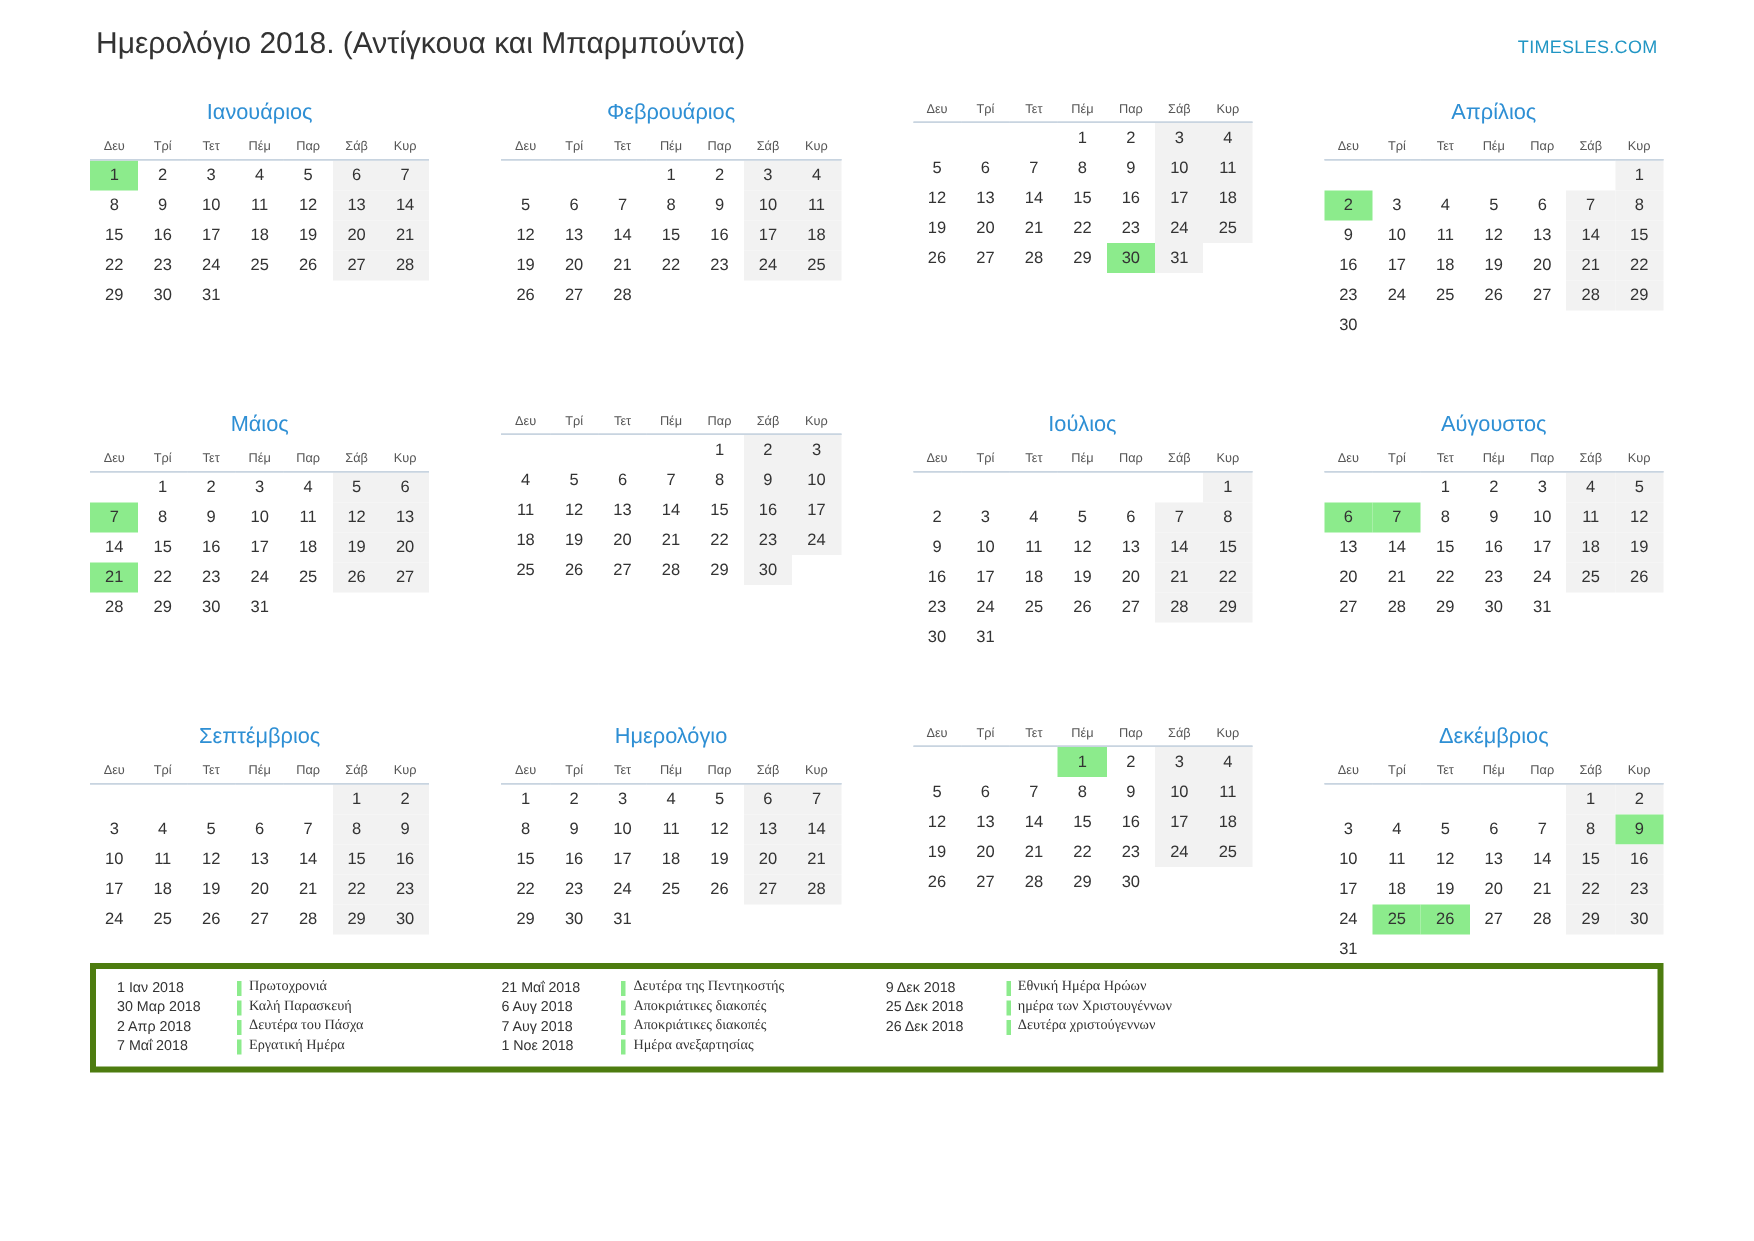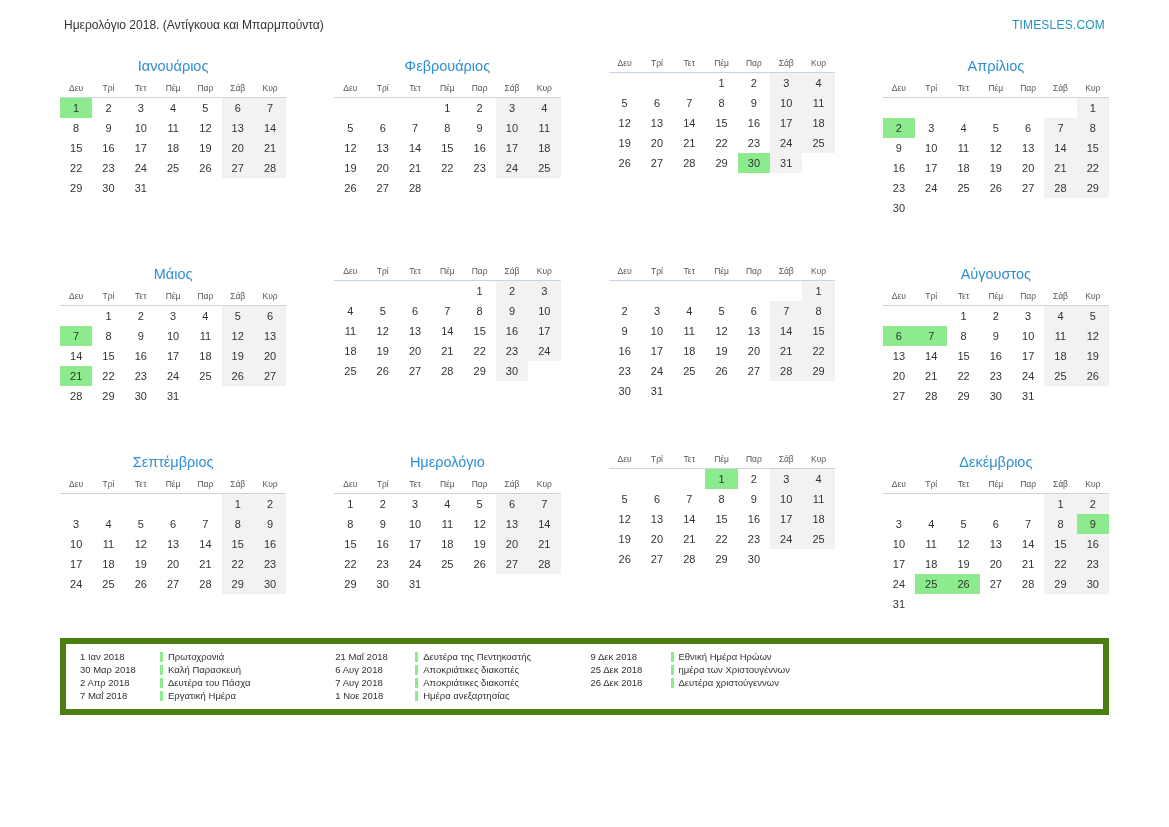--- a/index.html
+++ b/index.html
@@ -24,21 +24,21 @@
   }
   
   .header {
     display: flex;
     align-items: baseline;
     justify-content: space-between;
     padding: 0 4px 0 4px;
     margin-bottom: 26px;
   }
   .header-title {
-    font-size: 12px;
+    font-size: 20px;
     color: #333333;
     font-weight: normal;
   }
   .header-site {
     font-size: 12px;
     color: #2196c4;
     letter-spacing: .2px;
   }
   
   .year-grid {
@@ -82,21 +82,21 @@
   td.we { background: #f2f2f2; }
   td.hol { background: #8ceb8c; }
   td.empty { background: transparent; }
 
   
   .legend {
     position: absolute;
     left: 60px;
     right: 60px;
     bottom: 112px;
-    border: 6px solid #4d7c0f;
+    border: 4px solid #4d7c0f;
     padding: 6px 8px 7px 8px;
     box-sizing: border-box;
   }
   .legend-grid {
     display: grid;
     grid-template-columns: repeat(3, 1fr) 1fr;
     grid-column-gap: 0px;
   }
   .legend-col {
     display: flex;
@@ -118,20 +118,21 @@
   }
   .legend-bar {
     width: 3px;
     height: 10px;
     background: #8ceb8c;
     margin-right: 5px;
     flex: none;
   }
   .legend-name {
     white-space: nowrap;
+    font-family: Liberation Serif, serif;
   }
 </style>
 </head>
 <body>
 
 <div class="page">
 
   <div class="header">
     <div class="header-title">Ημερολόγιο 2018. (Αντίγκουα και Μπαρμπούντα)</div>
     <div class="header-site">TIMESLES.COM</div>
@@ -517,20 +518,21 @@
               <td class="">27</td>
               <td class="">28</td>
               <td class="">29</td>
               <td class="we">30</td>
               <td class="empty"></td>
             </tr>
           </tbody>
         </table>
       </div>
       <div class="month">
+        <div class="month-name">Ιούλιος</div>
         <table class="month-table">
           <thead>
             <tr>
               <th>Δευ</th>
               <th>Τρί</th>
               <th>Τετ</th>
               <th>Πέμ</th>
               <th>Παρ</th>
               <th>Σάβ</th>
               <th>Κυρ</th>

